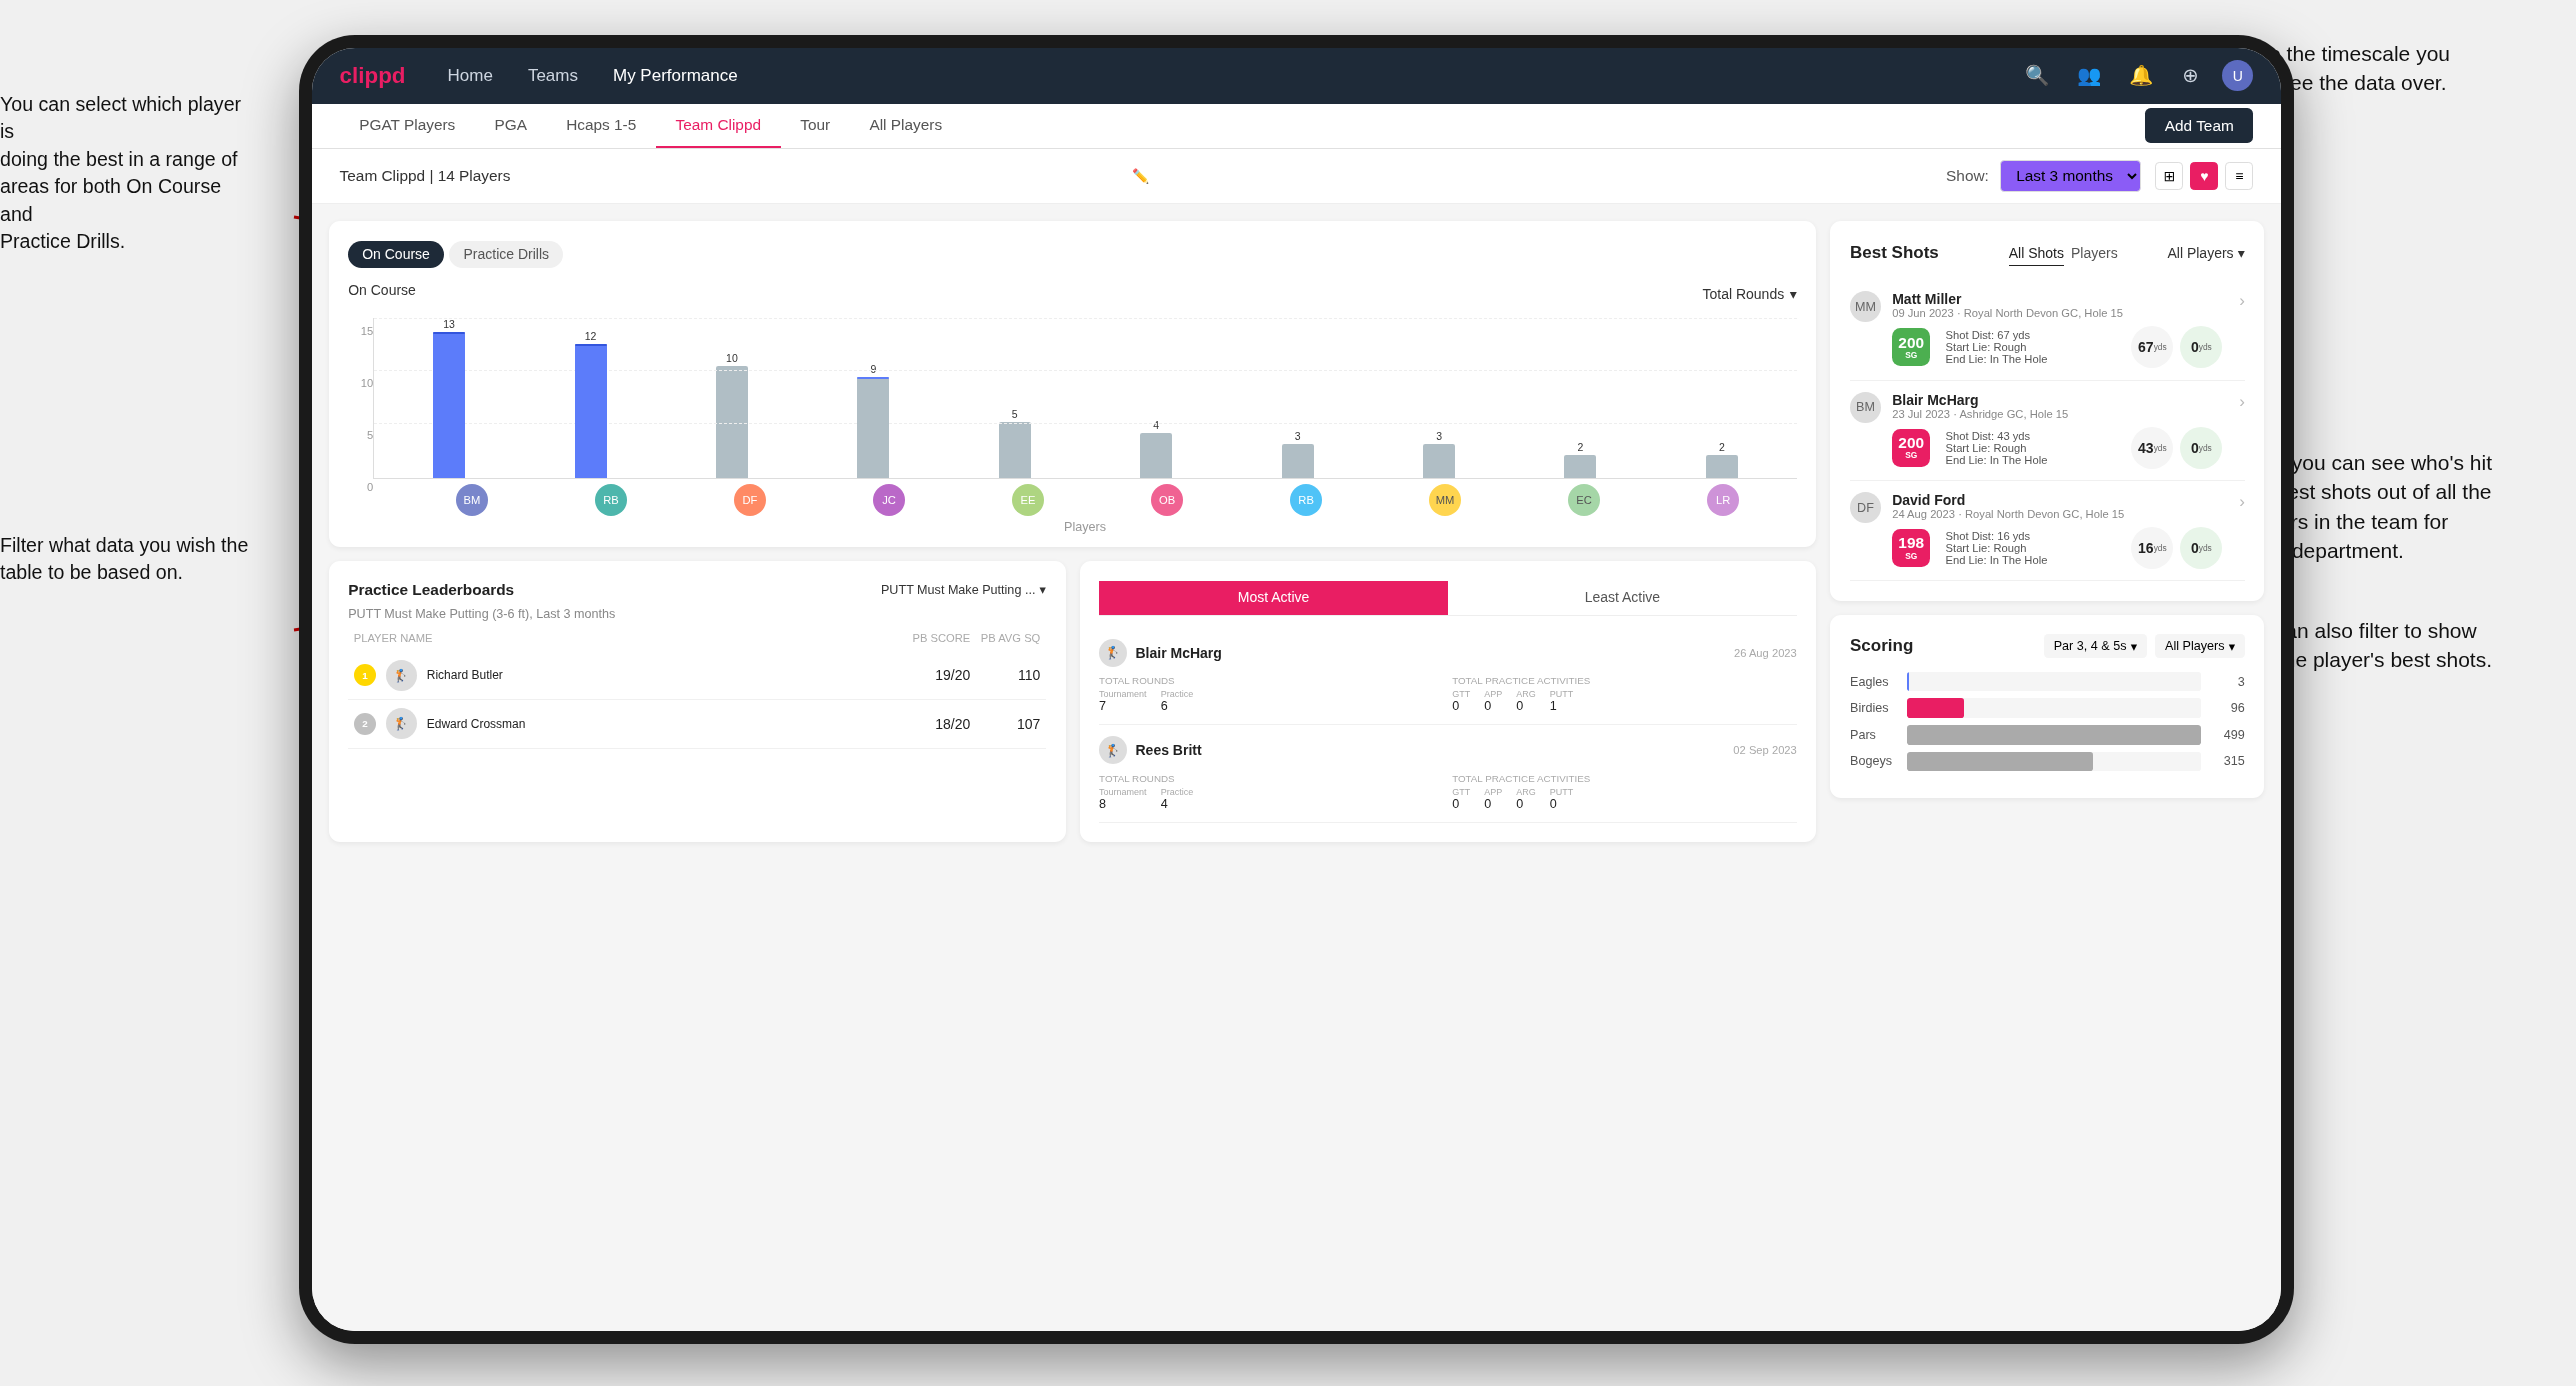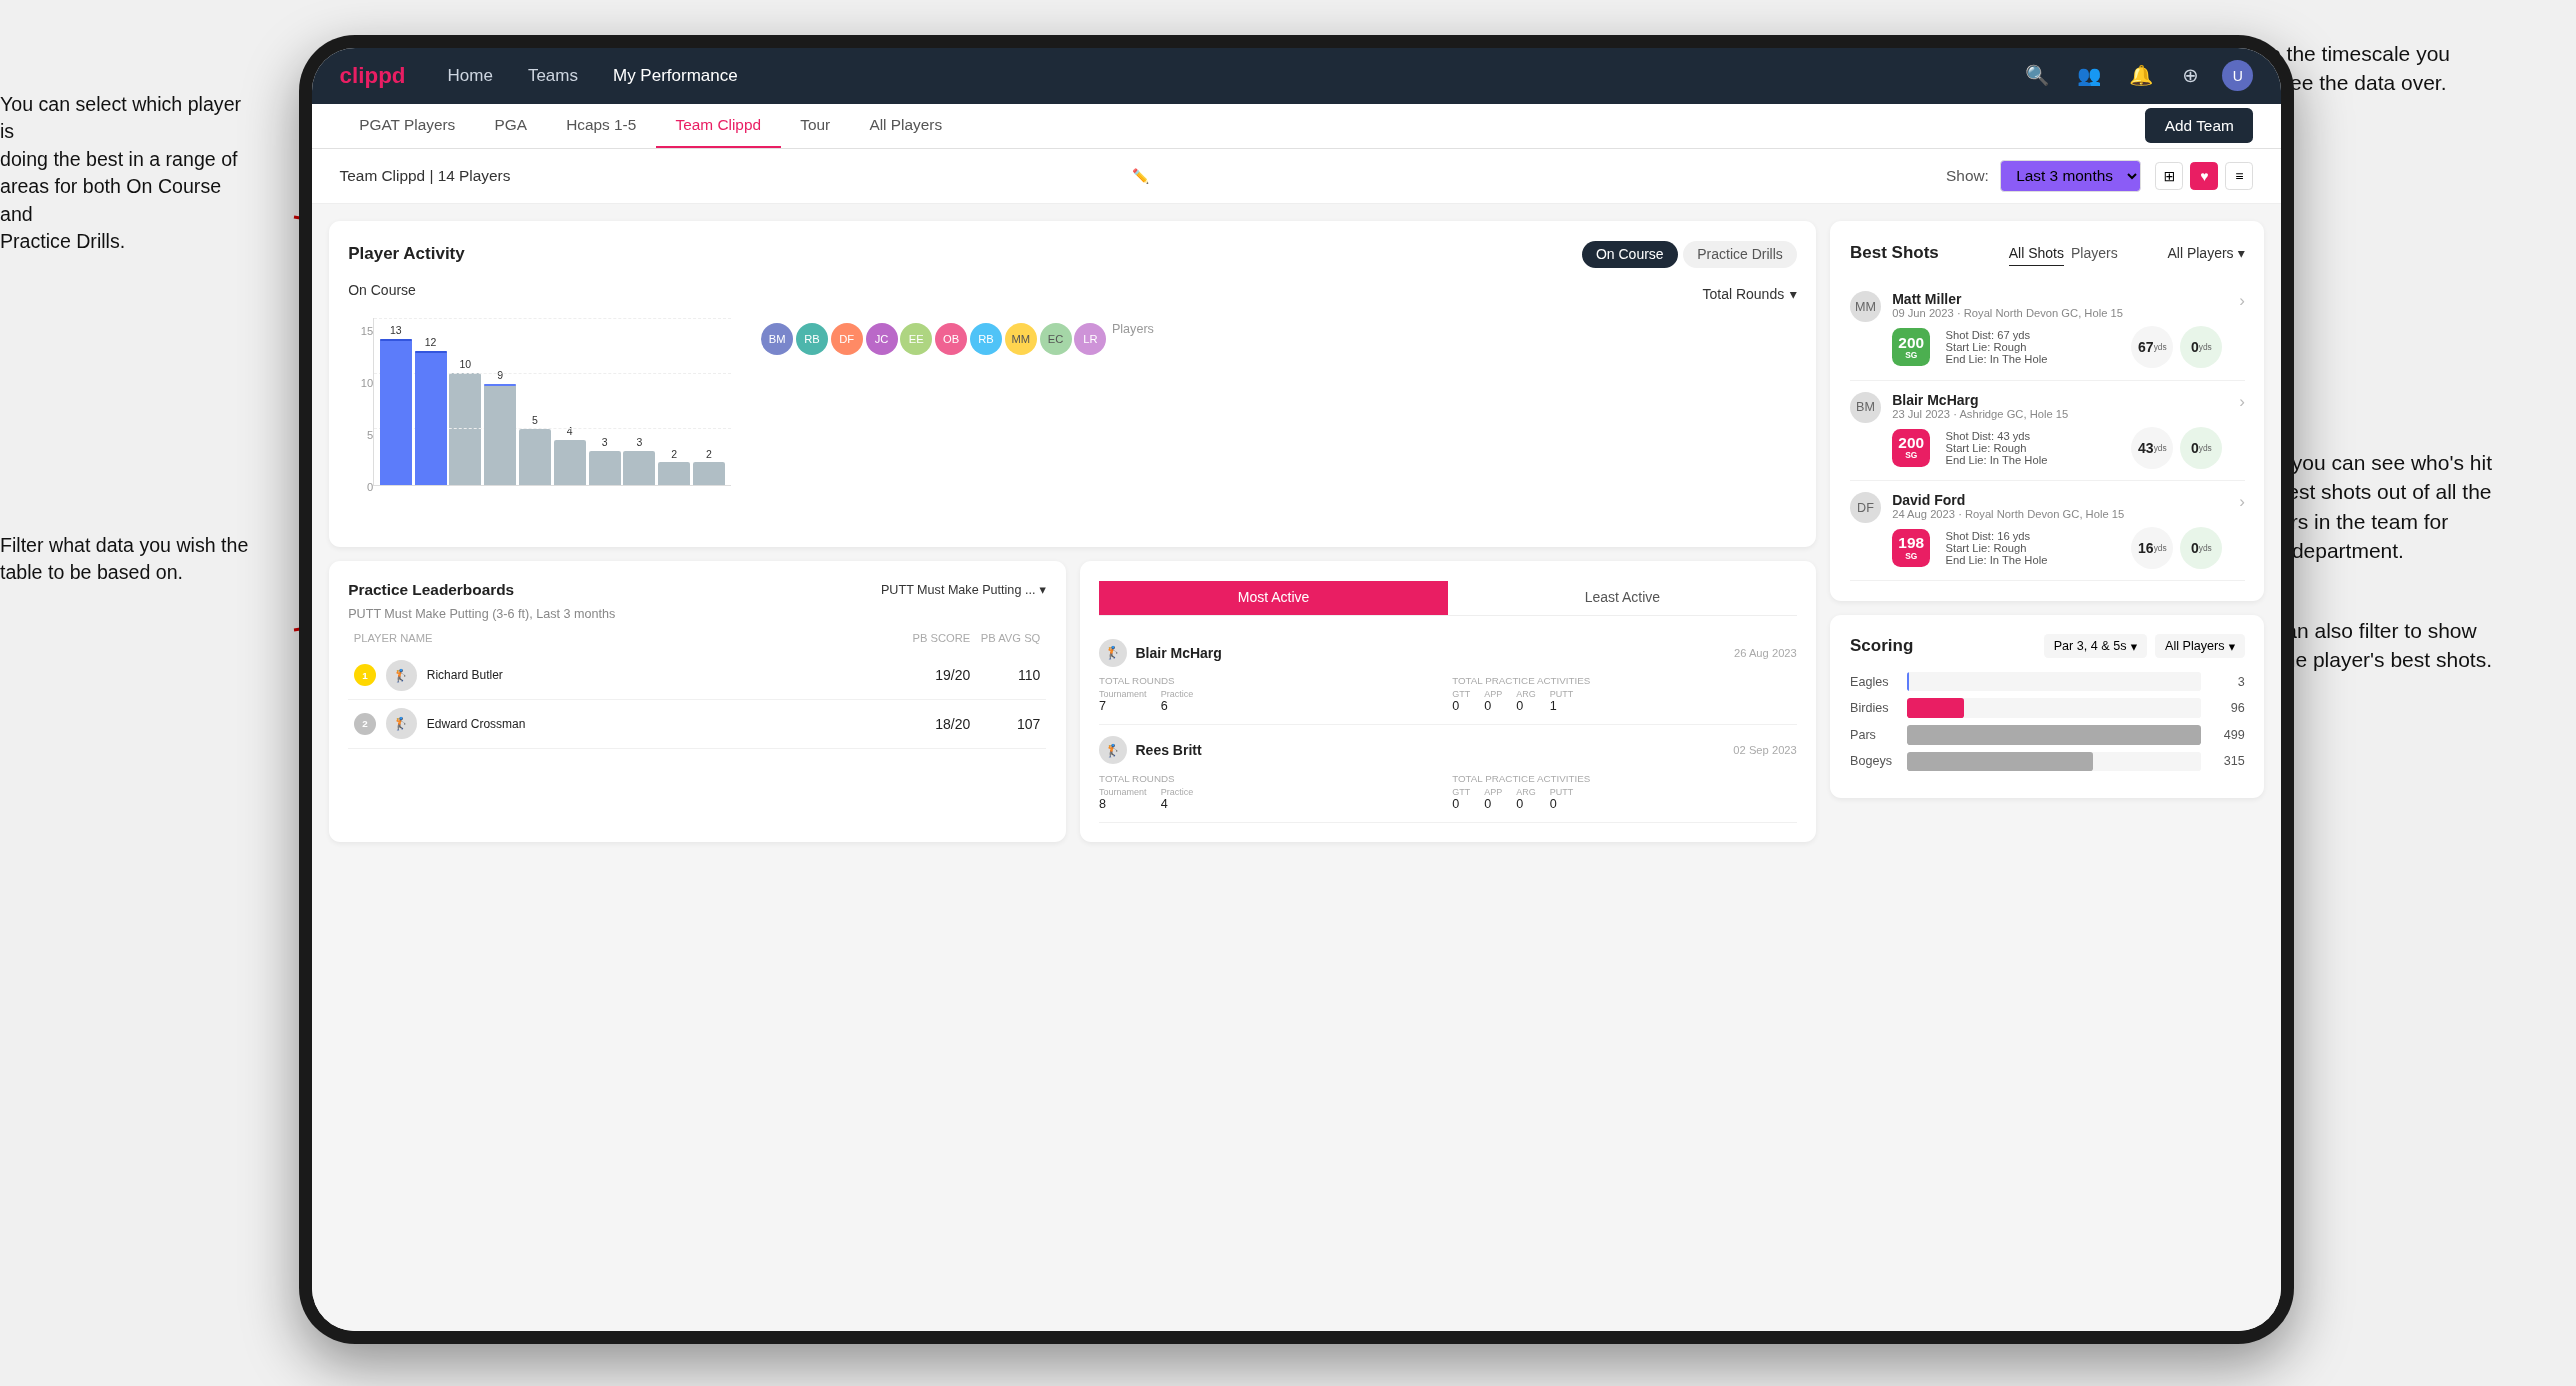--- a/index.html
+++ b/index.html
@@ -804,21 +804,20 @@
         <button class="view-icon-btn">≡</button>
       </div>
     </div>
 
     <div class="main-content">
 
       <div class="left-panel">
 
         <div class="card">
           <div class="card-header">
-            <span class="card-title">Player Activity</span>
             <div class="activity-tabs">
               <button class="activity-tab active">On Course</button>
               <button class="activity-tab inactive">Practice Drills</button>
             </div>
           </div>
 
           <div class="chart-area">
             <div class="chart-controls">
               <span class="chart-section-label">On Course</span>
               <div class="chart-controls-spacer"></div>
@@ -830,21 +829,21 @@
 
             <div style="display:flex; height:210px;">
 
               <div style="display:flex;flex-direction:column;justify-content:space-between;align-items:flex-end;height:168px;width:25px;font-size:11.2px;color:#999;padding-bottom:0;margin-top:7px;">
                 <span>15</span>
                 <span>10</span>
                 <span>5</span>
                 <span>0</span>
               </div>
 
-              <div style="flex:1;display:flex;flex-direction:row;">
+              <div style="flex:1;display:flex;flex-direction:column;">
                 <div style="position:relative;height:168px;border-left:0.7px solid #ddd;border-bottom:0.7px solid #ddd;display:flex;align-items:flex-end;padding:0 5.6px;gap:2.8px;">
 
                   <div style="position:absolute;top:0;left:0;right:0;bottom:0;pointer-events:none;">
                     <div style="position:absolute;top:0;left:0;right:0;border-top:0.7px dashed #eee;"></div>
                     <div style="position:absolute;top:33%;left:0;right:0;border-top:0.7px dashed #eee;"></div>
                     <div style="position:absolute;top:66%;left:0;right:0;border-top:0.7px dashed #eee;"></div>
                   </div>
 
                   <div style="flex:1;display:flex;flex-direction:column;align-items:center;justify-content:flex-end;height:100%;">
                     <span style="font-size:10.5px;color:#333;margin-bottom:2.1px;">13</span>

